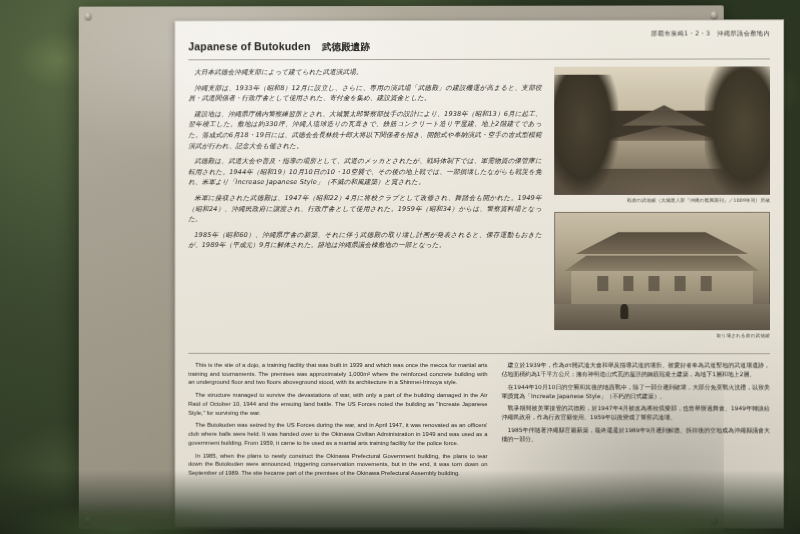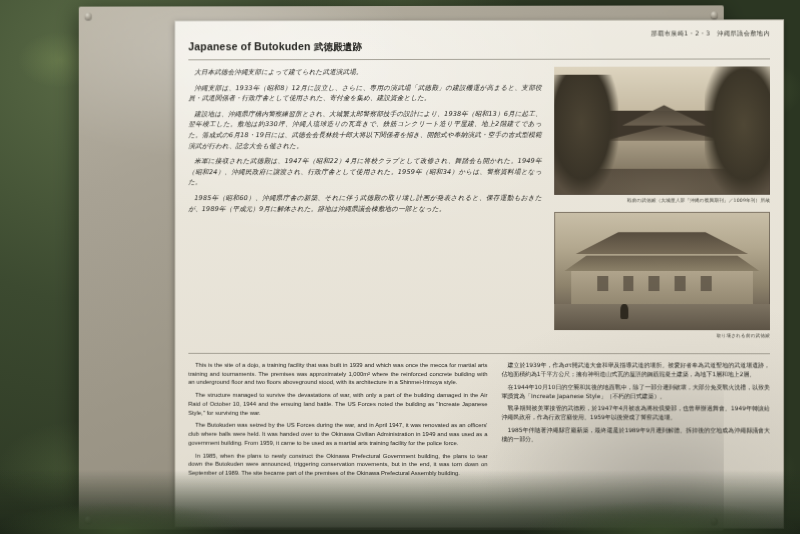--- a/index.html
+++ b/index.html
@@ -63,21 +63,21 @@
   .titles{line-height:1.15;}
   .jp-title{
     font-size:15.5px;font-weight:bold;letter-spacing:1.2px;
     font-family:"DejaVu Sans", sans-serif;
     color:#1b1b18;
   }
   .en-title{
     margin-top:4px;font-size:10.5px;font-weight:bold;letter-spacing:.2px;
     color:#23231f;
   }
-  .en-title .jp-sub{font-family:"DejaVu Sans",sans-serif;font-size:9.5px;margin-left:0;}
+  .en-title .jp-sub{font-family:"DejaVu Sans",sans-serif;font-size:9.5px;margin-left:8px;}
   .addr{
     font-size:6.2px;color:#3a3a33;letter-spacing:.4px;white-space:nowrap;
     font-family:"DejaVu Sans", sans-serif;padding-bottom:14px;
   }
 
   .rule{height:1px;background:#8e8a7d;margin:6px 0 7px 0;opacity:.75;}
 
   .cols{display:flex;gap:12px;align-items:flex-start;}
   .left-col{width:355px;}
   .right-col{width:216px;}
@@ -216,20 +216,21 @@
 
         <div class="rule"></div>
 
         <div class="cols">
 
           <div class="left-col">
             <div class="jp-body">
               <p>大日本武徳会沖縄支部によって建てられた武道演武場。</p>
               <p>沖縄支部は、1933年（昭和8）12月に設立し、さらに、専用の演武場「武徳殿」の建設機運が高まると、支部役員・武道関係者・行政庁舎として使用された、寄付金を集め、建設資金とした。</p>
               <p>建設地は、沖縄県庁構内警察練習所とされ、大城繁太郎警察部技手の設計により、1938年（昭和13）6月に起工、翌年竣工した。敷地は約330坪、沖縄人琉球造りの瓦葺きで、鉄筋コンクリート造り平屋建、地上2階建てであった。落成式の6月18・19日には、武徳会会長林銑十郎大将以下関係者を招き、開館式や奉納演武・空手の古式型模範演武が行われ、記念大会も催された。</p>
+              <p>武徳殿は、武道大会や普及・指導の場所として、武道のメッカとされたが、戦時体制下では、軍需物資の保管庫に転用された。1944年（昭和19）10月10日の10・10空襲で、その後の地上戦では、一部損壊したながらも戦災を免れ、米軍より「Increase Japanese Style」（不滅の和風建築）と賞された。</p>
               <p>米軍に接収された武徳殿は、1947年（昭和22）4月に将校クラブとして改修され、舞踏会も開かれた。1949年（昭和24）、沖縄民政府に譲渡され、行政庁舎として使用された。1959年（昭和34）からは、警察資料場となった。</p>
               <p>1985年（昭和60）、沖縄県庁舎の新築、それに伴う武徳殿の取り壊し計画が発表されると、保存運動もおきたが、1989年（平成元）9月に解体された。跡地は沖縄県議会棟敷地の一部となった。</p>
             </div>
           </div>
 
           <div class="right-col">
             <div class="photo top ph1">
               <div class="sky"></div>
               <div class="roof"></div>
               <div class="roof2"></div>

